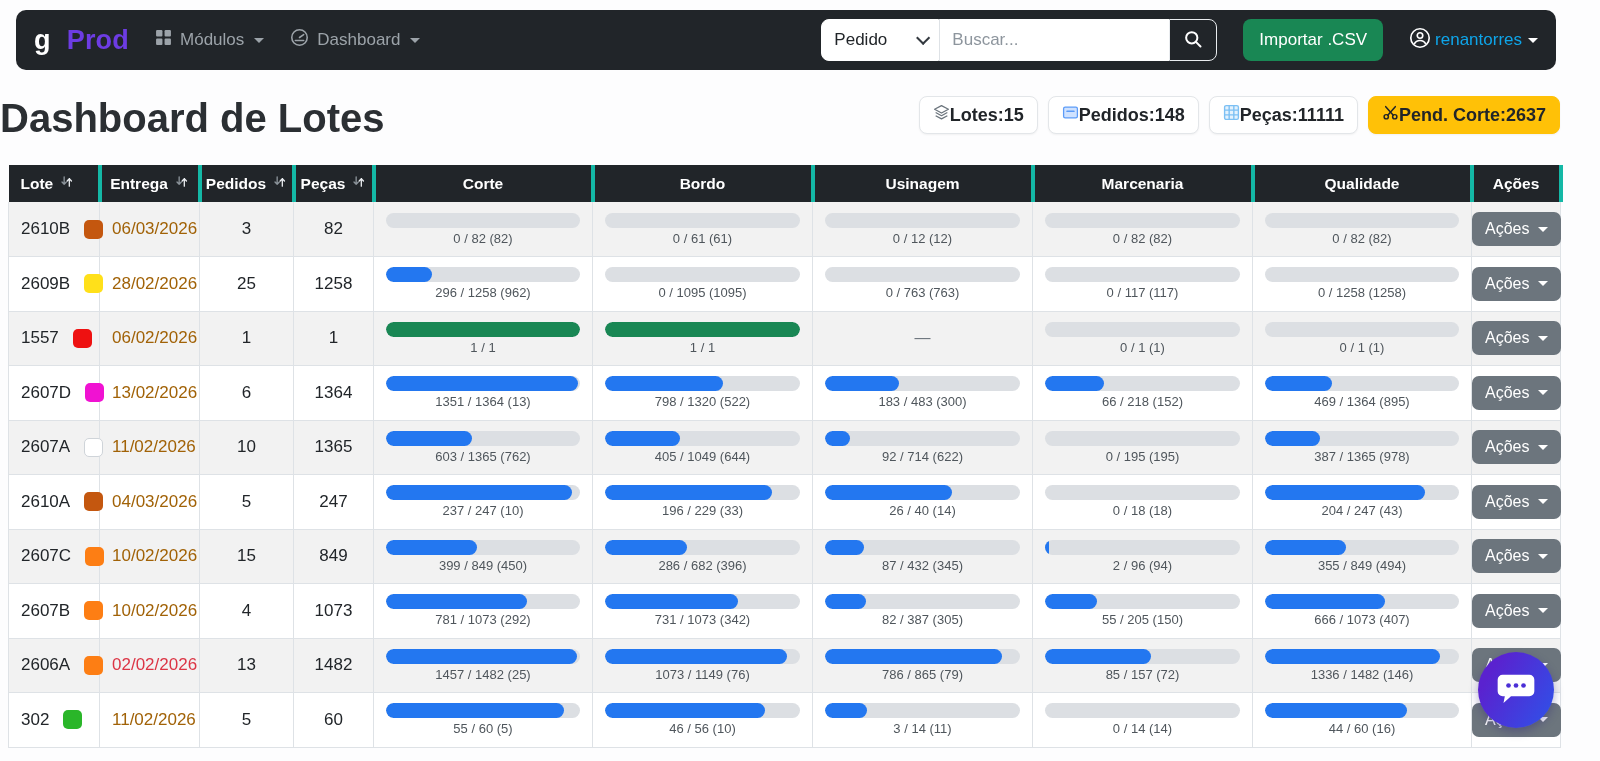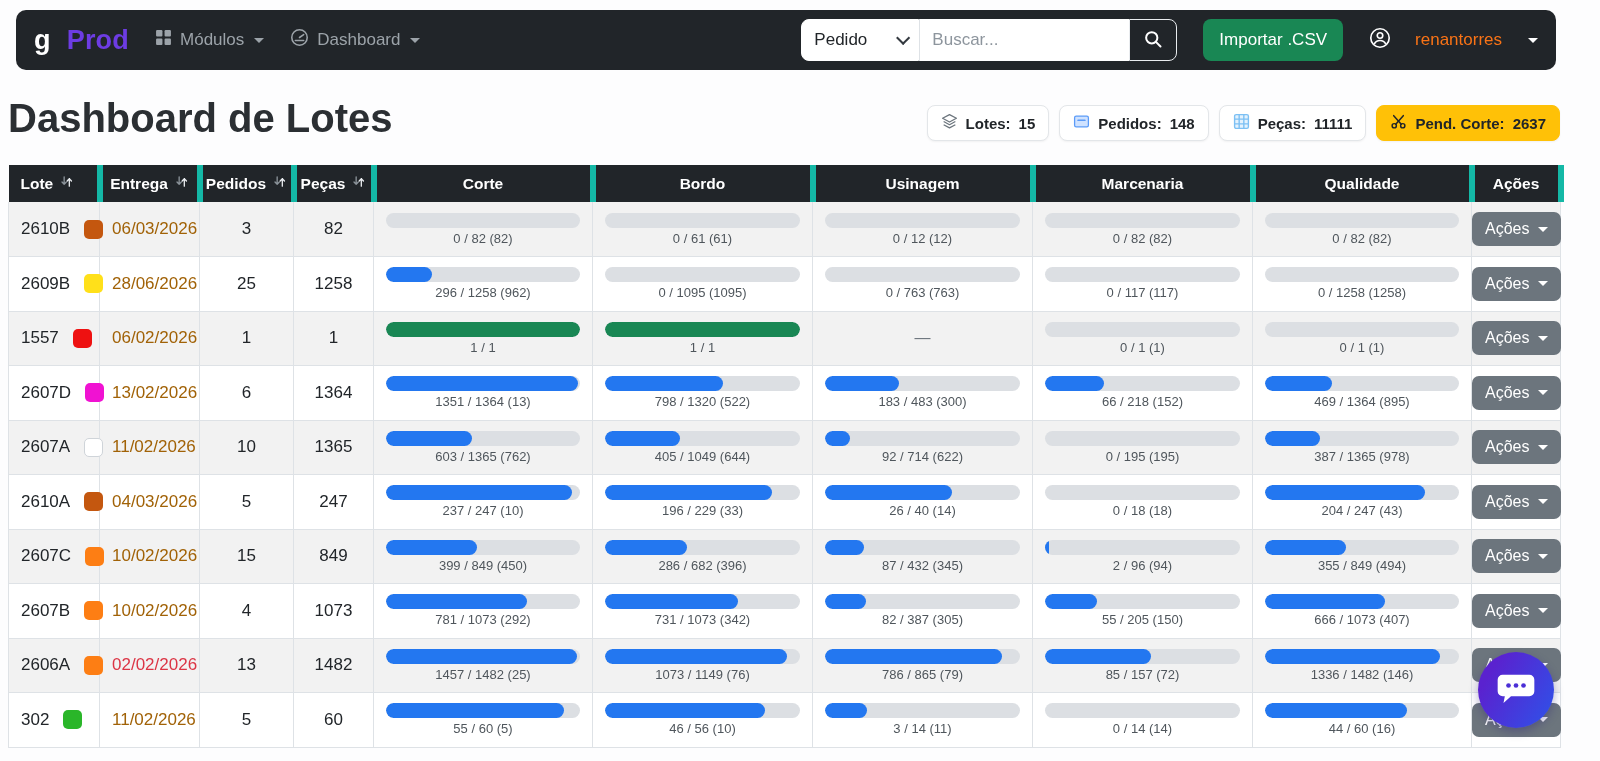--- a/index.html
+++ b/index.html
@@ -16,43 +16,43 @@
   .caret { width:0; height:0; border-left:5px solid transparent; border-right:5px solid transparent;
     border-top:5px solid #9ca3a9; margin-left:2px; }
   .caret.white { border-top-color:#fff; }
   .nav-spacer { flex:1; }
   .search-group { display:flex; align-items:stretch; height:42px; }
   .search-select { background:#fff; border:1px solid #fff; border-radius:8px 0 0 8px; width:118px;
     display:flex; align-items:center; justify-content:space-between; padding:0 12px; font-size:17px;
     color:#212529; cursor:pointer; }
   .chev { width:10px; height:10px; border-right:2px solid #343a40; border-bottom:2px solid #343a40;
     transform:rotate(45deg) translateY(-3px); }
-  .search-input { width:210px; border:none; border-left:1px solid #dee2e6; font-size:17px; padding:0 12px;
+  .search-input { width:230px; border:none; border-left:1px solid #dee2e6; font-size:17px; padding:0 12px;
     outline:none; color:#495057; }
   .search-input::placeholder { color:#8d959d; }
   .search-btn { width:48px; background:#212529; border:1px solid #e9ecef; border-radius:0 8px 8px 0;
     display:flex; align-items:center; justify-content:center; cursor:pointer; }
   .btn-import { height:42px; background:var(--success,#198754); color:#fff; font-size:17px; font-weight:500;
     border:none; border-radius:8px; padding:0 16px; cursor:pointer; }
-  .user-menu { display:flex; align-items:center; gap:24px; color:#f97316; font-size:17px; cursor:pointer; }
+  .user-menu { display:flex; align-items:center; gap:4px; color:#0ea5e9; font-size:17px; cursor:pointer; }
 
   
-  .page-head { display:flex; align-items:flex-end; justify-content:space-between; margin:26px 40px 24px 8px; }
+  .page-head { display:flex; align-items:flex-start; justify-content:space-between; margin:26px 40px 24px 0; }
   .page-title { font-size:40px; font-weight:700; color:#2b2f33; }
   .badges { display:flex; gap:10px; }
-  .badge { display:flex; align-items:center; gap:8px; background:#fff; border:1px solid #e3e6e9;
-    border-radius:8px; padding:7px 13px; font-size:15px; font-weight:600; color:#212529;
+  .badge { display:flex; align-items:center; background:#fff; border:1px solid #e3e6e9;
+    border-radius:8px; padding:7px 13px; font-size:18px; font-weight:600; color:#212529;
     box-shadow:0 1px 2px rgba(0,0,0,.05); cursor:default; }
   .badge .val { font-weight:800; }
   .badge.warning { background:var(--warning,#ffc107); border-color:var(--warning,#ffc107); }
 
   
   table { border-collapse:collapse; table-layout:fixed; width:1552px; margin-left:8px; }
   thead th { background:var(--navbar-bg,#212529); color:#fff; font-size:15.5px; font-weight:700;
-    height:37px; border-right:6px solid #14b8a6; text-align:center; }
+    height:37px; border-right:4px solid #14b8a6; text-align:center; }
   thead th:first-child { border-radius:0; text-align:left; padding-left:12px; }
   thead th .th-inner { display:inline-flex; align-items:center; gap:6px; }
   tbody td { border:1px solid #dee2e6; border-top:none; height:54.5px; font-size:17px;
     text-align:center; vertical-align:middle; }
   tbody tr:nth-child(odd) td { background:#f2f2f2; }
   tbody tr:nth-child(even) td { background:#ffffff; }
   td.lote-cell { text-align:left; padding-left:12px; font-weight:400; }
   .lote-wrap { display:flex; align-items:center; gap:14px; }
   .swatch { width:19px; height:19px; border-radius:5px; flex:0 0 auto; }
   .swatch.bordered { border:1px solid #cfd4d9; }
@@ -307,21 +307,21 @@
             <span class="caret"></span>
           </button></td>
       </tr>
       <tr>
         <td class="lote-cell">
           <div class="lote-wrap">
             <span>2609B</span>
             <span class="swatch" style="background: rgb(255, 224, 26);"></span>
           </div>
         </td>
-        <td class="entrega-cell">28/06/2026</td>
+        <td class="entrega-cell">28/02/2026</td>
         <td>25</td>
         <td>1258</td>
         <td>
           <div class="stage-wrap">
             <div class="track">
               <div class="fill" style="width: 23.5294%;"></div>
             </div>
             <div class="stage-label">296 / 1258 (962)</div>
           </div>
         </td>

